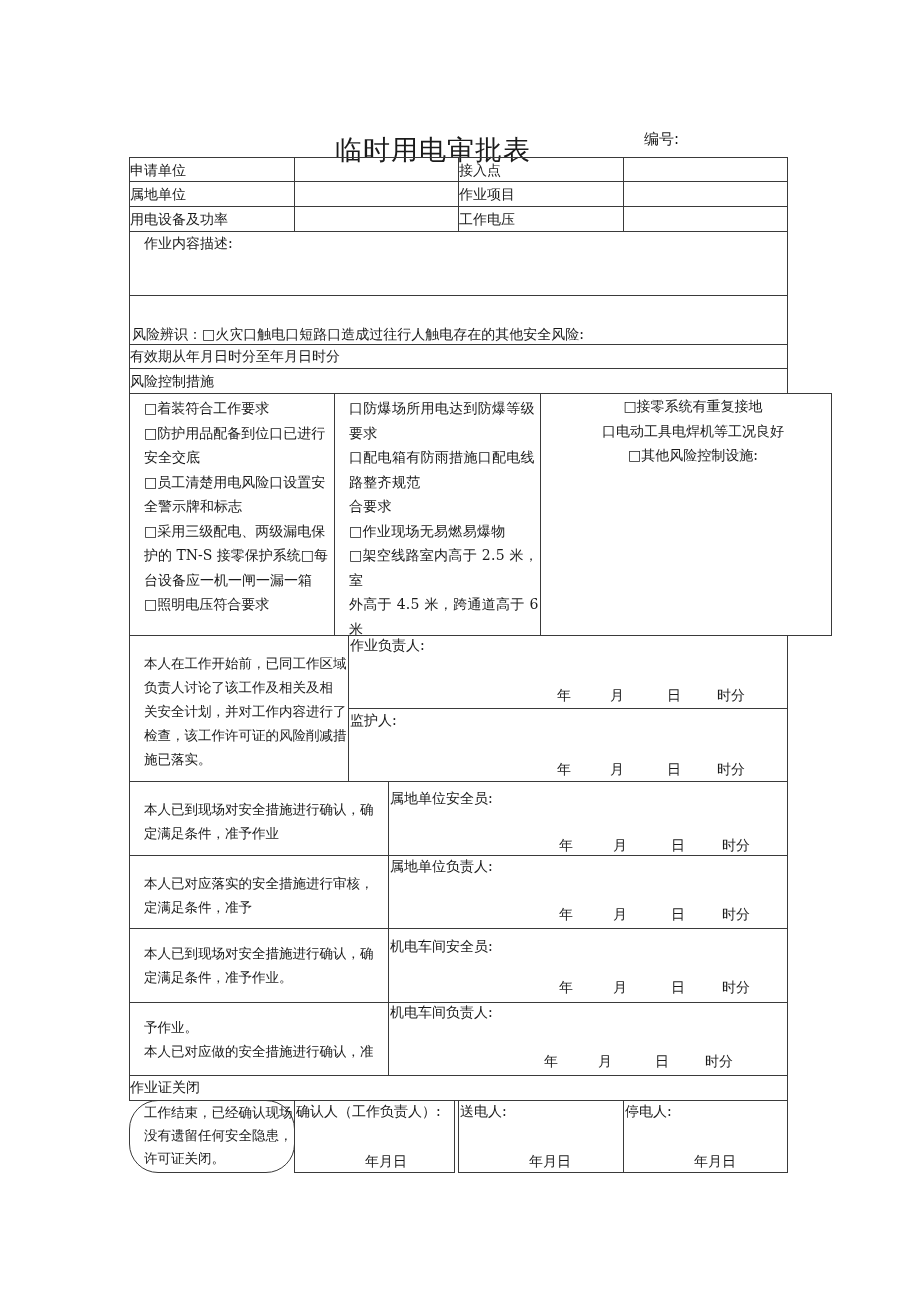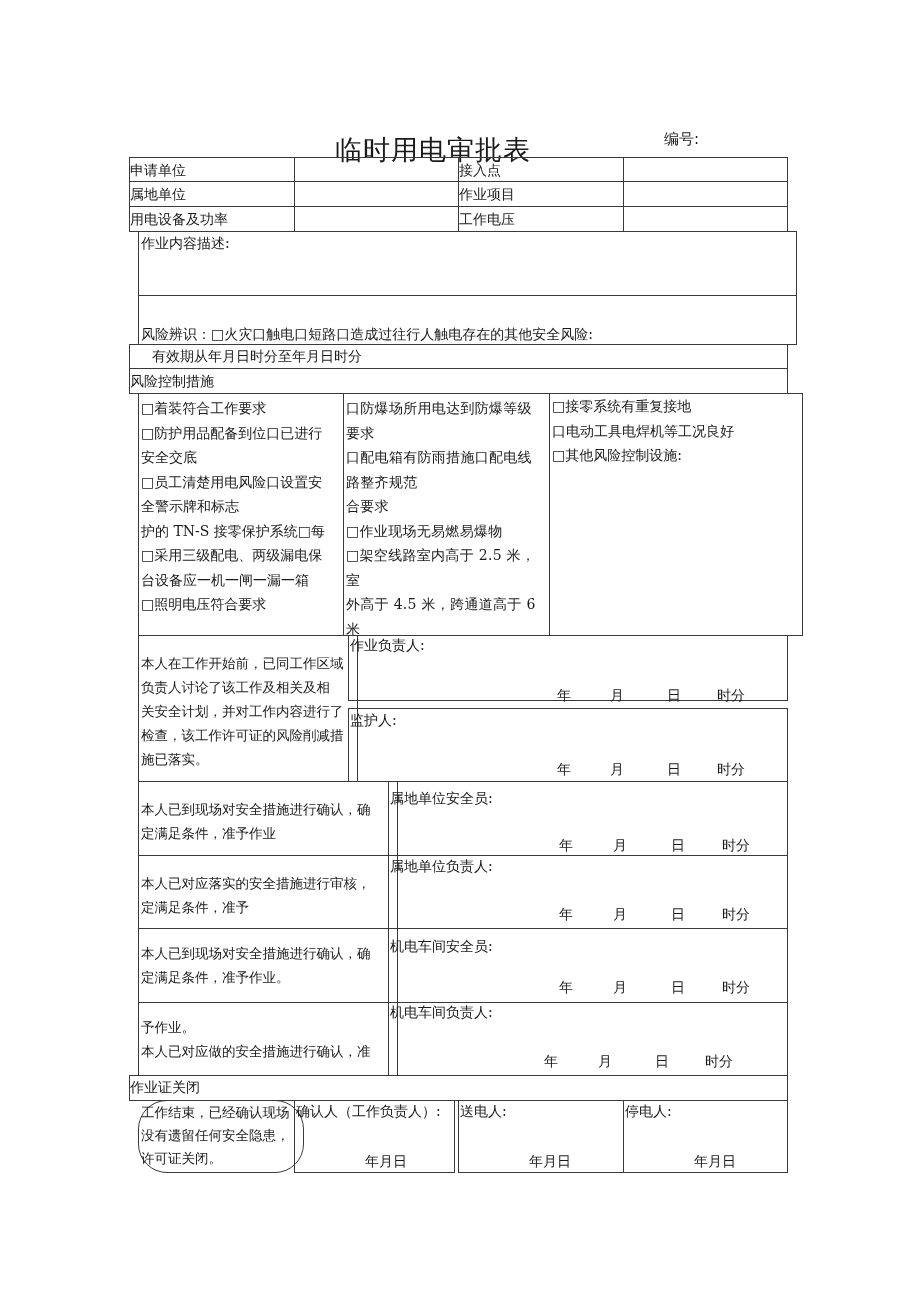--- a/index.html
+++ b/index.html
@@ -1,26 +1,26 @@
 <!DOCTYPE html>
 <html><head>
 <meta charset="utf-8">
 <style>
   html, body { margin: 0; padding: 0; background: #ffffff; }
   body { width: 920px; height: 1301px; position: relative; overflow: hidden;
          font-family: "DejaVu Serif", "Liberation Serif", serif; color: #1a1a1a; }
   .title { position: absolute; left: 335px; top: 118px; font-size: 27px; letter-spacing: 1px;
            font-family: "DejaVu Sans", "Liberation Sans", sans-serif; font-weight: normal; margin-top: 14px; }
-  .serial { position: absolute; left: 664px; top: 130px; font-size: 15px;
+  .serial { position: absolute; left: 644px; top: 130px; font-size: 15px;
             font-family: "DejaVu Sans", "Liberation Sans", sans-serif; }
   .form { position: absolute; left: 129px; top: 157px; width: 659px; }
   .cell { position: absolute; box-sizing: border-box; font-size: 14px; line-height: 24px; }
   .b { border: 1px solid #3a3a3a; }
   .center { text-align: left; }
-  .p { padding-left: 2px; margin-left: 9px; }
+  .p { padding-left: 14px; }
   .lines { line-height: 24.5px; font-size: 14px; }
   .date { position: absolute; font-size: 14px; }
 </style>
 </head>
 <body>
 
 <div class="title">临时用电审批表</div>
 <div class="serial">编号:</div>
 
 <div class="form">
@@ -41,59 +41,59 @@
   <div class="cell b" style="left:494px;top:49px;width:165px;height:26px;"></div>
 
   <div class="cell b p" style="left:0;top:74px;width:659px;height:65px;line-height:22px;">
     <span>作业内容描述:</span>
   </div>
 
   <div class="cell b p" style="left:0;top:138px;width:659px;height:50px;">
     <span style="position:absolute;left:2px;top:26px;">风险辨识：□火灾口触电口短路口造成过往行人触电存在的其他安全风险:</span>
   </div>
 
-  <div class="cell b" style="left:0;top:187px;width:659px;height:25px;padding-left:22px;line-height:22px;">有效期从年月日时分至年月日时分</div>
+  <div class="cell b" style="left:0;top:187px;width:659px;height:25px;line-height:22px;">有效期从年月日时分至年月日时分</div>
 
   <div class="cell b center" style="left:0;top:211px;width:659px;height:26px;line-height:24px;">风险控制措施</div>
 
   <div class="cell b p lines" style="left:0;top:236px;width:206px;height:243px;padding-top:2px;">
     <div>□着装符合工作要求</div>
     <div>□防护用品配备到位口已进行</div>
     <div>安全交底</div>
     <div>□员工清楚用电风险口设置安</div>
     <div>全警示牌和标志</div>
+    <div>□采用三级配电、两级漏电保</div>
     <div>护的 TN-S 接零保护系统□每</div>
-    <div>□采用三级配电、两级漏电保</div>
     <div>台设备应一机一闸一漏一箱</div>
     <div>□照明电压符合要求</div>
   </div>
   <div class="cell b p lines" style="left:205px;top:236px;width:207px;height:243px;padding-top:2px;letter-spacing:0.3px;">
     <div>口防爆场所用电达到防爆等级</div>
     <div>要求</div>
     <div>口配电箱有防雨措施口配电线</div>
     <div>路整齐规范</div>
     <div>合要求</div>
     <div>□作业现场无易燃易爆物</div>
     <div>□架空线路室内高于 2.5 米，室</div>
     <div>外高于 4.5 米，跨通道高于 6 米</div>
   </div>
-  <div class="cell b p lines" style="left:411px;top:236px;width:254px;height:243px;padding-top:0;">
+  <div class="cell b p lines" style="left:411px;top:236px;width:292px;height:243px;padding-top:0;text-align:center;">
     <div>□接零系统有重复接地</div>
     <div>口电动工具电焊机等工况良好</div>
     <div>□其他风险控制设施:</div>
   </div>
 
   <div class="cell b p" style="left:0;top:478px;width:220px;height:147px;padding-top:15px;line-height:24px;font-size:13.5px;">
     <div>本人在工作开始前，已同工作区域</div>
     <div>负责人讨论了该工作及相关及相</div>
     <div>关安全计划，并对工作内容进行了</div>
     <div>检查，该工作许可证的风险削减措</div>
     <div>施已落实。</div>
   </div>
-  <div class="cell b" style="left:219px;top:478px;width:440px;height:66px;">
+  <div class="cell b" style="left:219px;top:478px;width:440px;height:74px;">
     <span style="position:absolute;left:1px;top:-3px;">作业负责人:</span>
     <span class="date" style="left:208px;top:47px;">年</span>
     <span class="date" style="left:261px;top:47px;">月</span>
     <span class="date" style="left:318px;top:47px;">日</span>
     <span class="date" style="left:368px;top:47px;">时分</span>
   </div>
   <div class="cell b" style="left:219px;top:551px;width:440px;height:74px;">
     <span style="position:absolute;left:1px;top:-1px;">监护人:</span>
     <span class="date" style="left:208px;top:48px;">年</span>
     <span class="date" style="left:261px;top:48px;">月</span>

